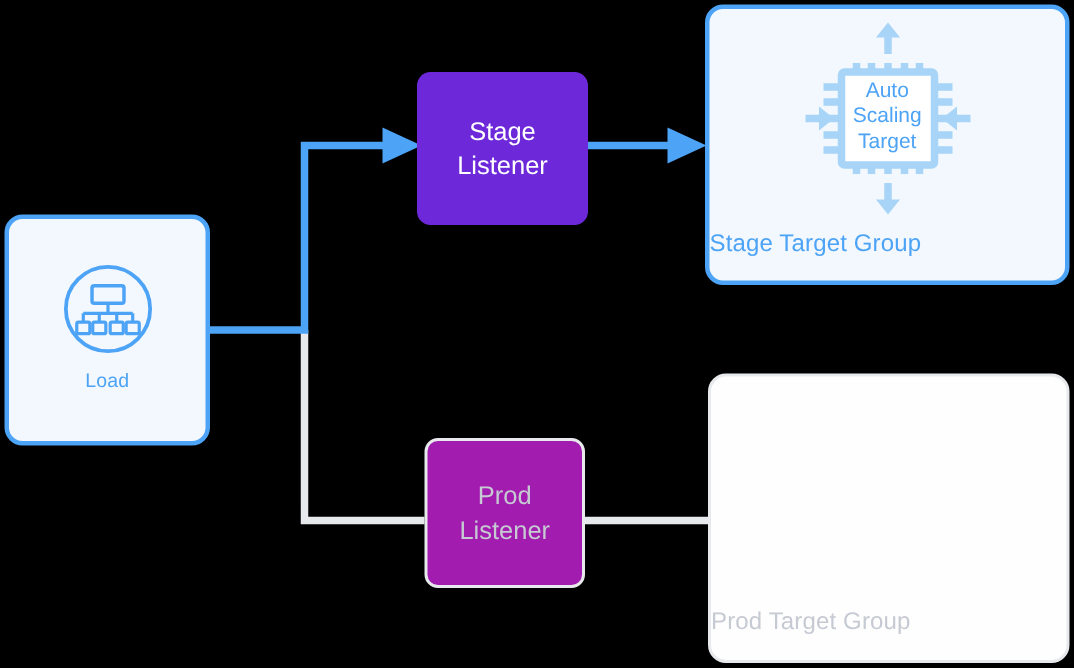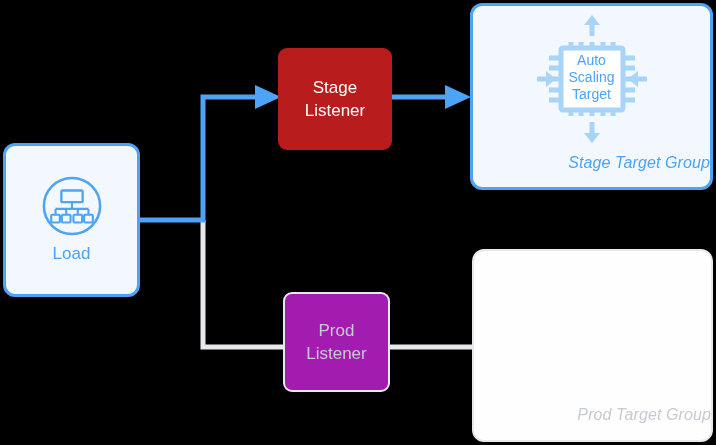--- a/index.html
+++ b/index.html
@@ -18,28 +18,28 @@
   .node{position:absolute;box-sizing:border-box;display:flex;
         flex-direction:column;align-items:center;justify-content:center;}
 
   
   #lb{
     left:3px;top:143px;width:137px;height:154px;
     background:#F2F8FD;border:3px solid #4DA3F5;border-radius:12px;
   }
   #lb .lb-icon{width:62px;height:62px;margin-bottom:6px;}
   #lb .lb-label{
-    color:#4DA3F5;font-size:17px;line-height:22px;text-align:left;
+    color:#4DA3F5;font-size:13px;line-height:22px;text-align:left;
     letter-spacing:.1px;
   }
 
   
   #stage-listener{
     left:278px;top:48px;width:114px;height:102px;
-    background:#b91c1c;border-radius:9px;
+    background:#6d28d9;border-radius:9px;
   }
   #stage-listener .ln-label{
     color:#FFFFFF;font-size:17px;line-height:23px;text-align:center;
   }
 
   
   #prod-listener{
     left:283px;top:292px;width:107px;height:100px;
     background:#a21caf;border:2px solid #E7E9EC;border-radius:9px;
   }
@@ -51,22 +51,22 @@
   .tgroup{position:absolute;box-sizing:border-box;border-radius:12px;}
   #stage-tg{
     left:470px;top:3px;width:243px;height:187px;
     background:#F2F8FD;border:3px solid #4DA3F5;
   }
   #prod-tg{
     left:472px;top:249px;width:241px;height:193px;
     background:#FEFEFE;border:2px solid #E7E9EC;
   }
   .tg-label{
-    position:absolute;left:0;right:0;text-align:right;
-    font-size:16px;letter-spacing:.1px;font-style:italic;
+    position:absolute;left:0;right:0;text-align:left;
+    font-size:16px;letter-spacing:.1px;
   }
   #stage-tg .tg-label{bottom:15px;color:#4DA3F5;}
   #prod-tg .tg-label{bottom:16px;color:#C6CAD2;}
 
   .asg-art{position:absolute;left:50%;top:8px;transform:translateX(-50%);
            width:138px;height:130px;}
   .asg-text{
     position:absolute;left:50%;top:50%;transform:translate(-50%,-50%);
     color:#4DA3F5;font-size:14px;line-height:17px;text-align:center;
     width:70px;pointer-events:none;

